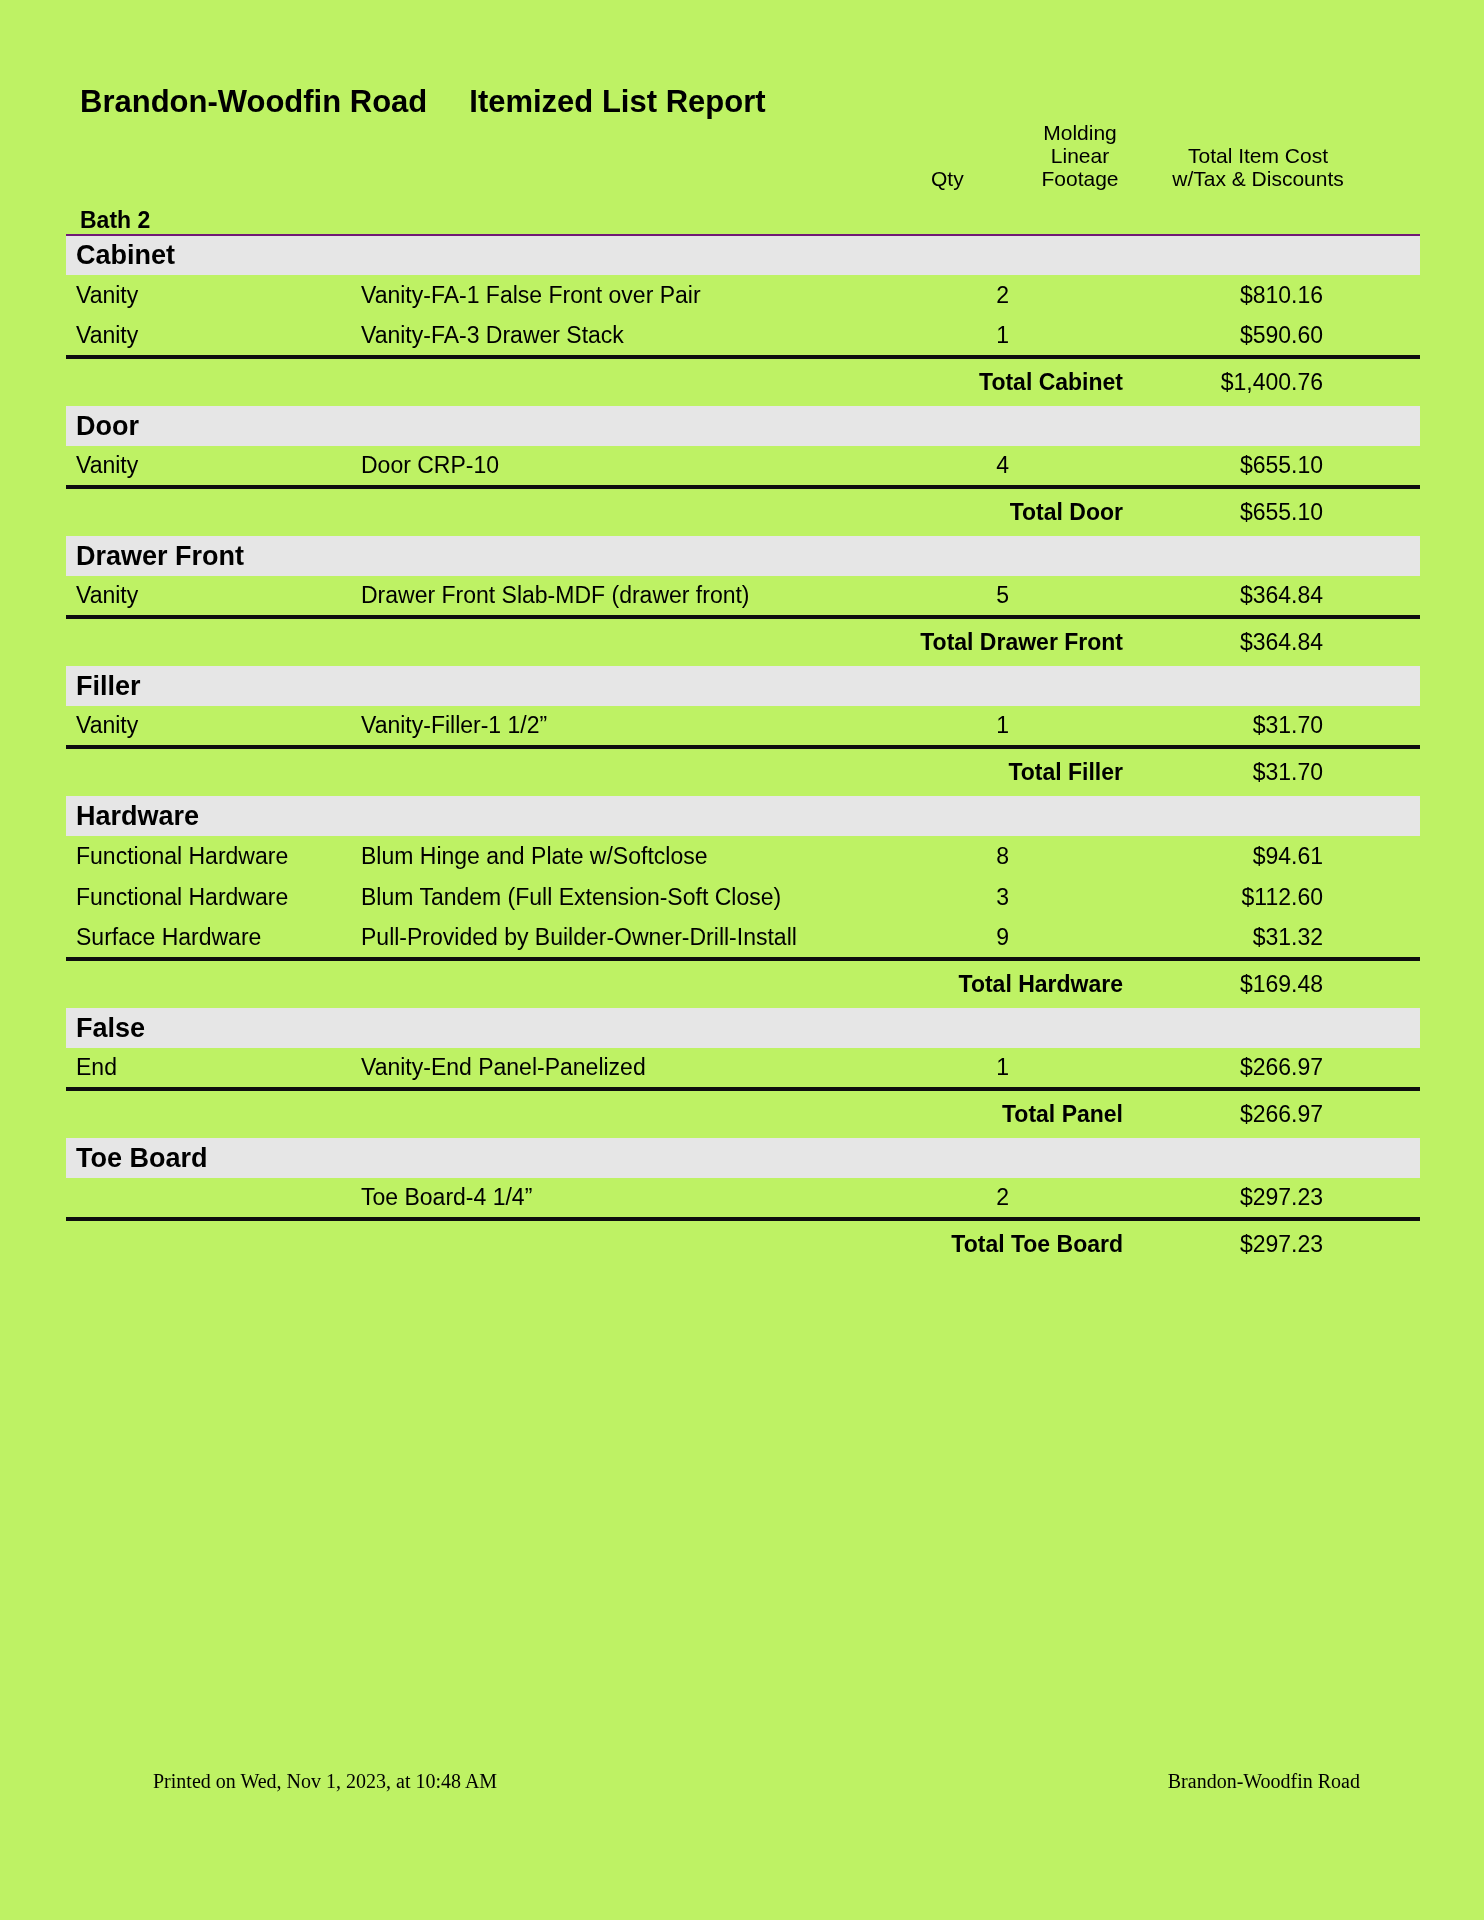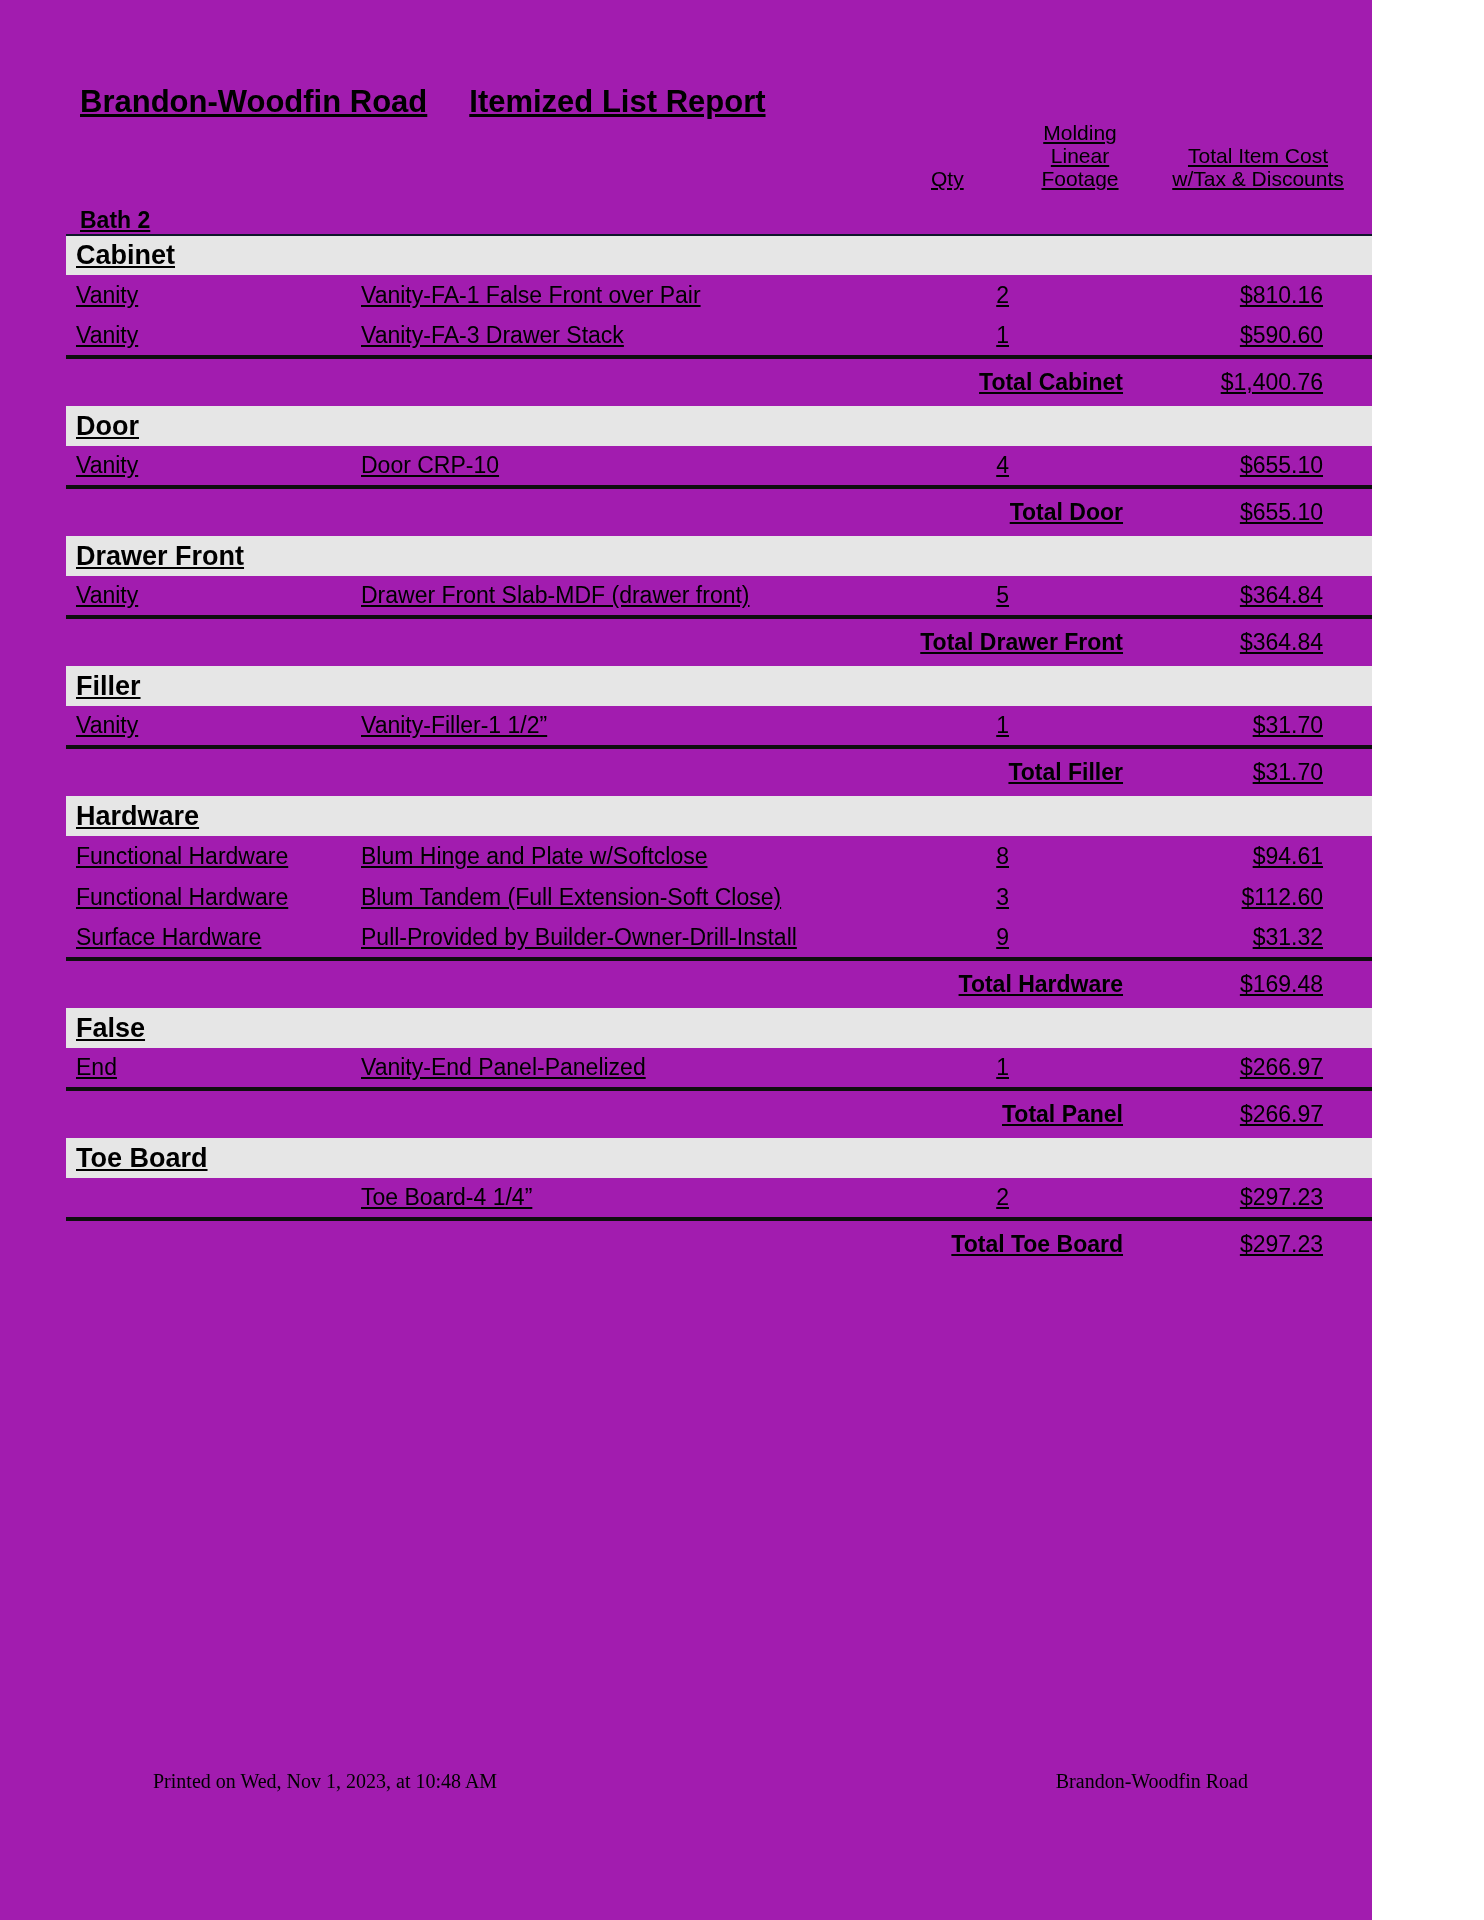--- a/index.html
+++ b/index.html
@@ -1,23 +1,22 @@
 <!DOCTYPE html>
 <html><head>
 <meta charset="utf-8">
 <style>
   html,body { margin:0; padding:0; background:#ffffff; }
   .page {
     position:relative;
-    width:1372px; height:1920px;
-    background:#a21caf;
+    width:1484px; height:1920px;
+    background:#bef264;
     color:#000;
     font-family:"Liberation Sans", sans-serif;
     overflow:hidden;
-    text-decoration:underline;
   }
   .titlebar {
     padding:84px 0 0 80px;
     font-size:31px; font-weight:bold; line-height:36px;
     white-space:nowrap;
   }
   .title-gap { display:inline-block; width:42px; }
 
   table.report {
     border-collapse:collapse;
@@ -25,21 +24,21 @@
     width:1354px;
     margin-left:66px;
   }
   col.c-cat     { width:294px; }
   col.c-desc    { width:570px; }
   col.c-qty     { width:80px; }
   col.c-molding { width:140px; }
   col.c-price   { width:270px; }
 
   tr.header-row { height:93px; }
-  tr.header-row td { border-bottom:2px solid #0f172a; vertical-align:bottom; }
+  tr.header-row td { border-bottom:2px solid #701a75; vertical-align:bottom; }
   td.room-cell {
     vertical-align:top;
     padding:10px 0 0 14px;
     font-size:23px; font-weight:bold;
   }
   .col-head { font-size:21px; line-height:23px; padding-bottom:44px; }
   .qty-head { text-align:left; }
   .molding-head { text-align:center; }
   .price-head { text-align:center; padding-right:55px; }
 

